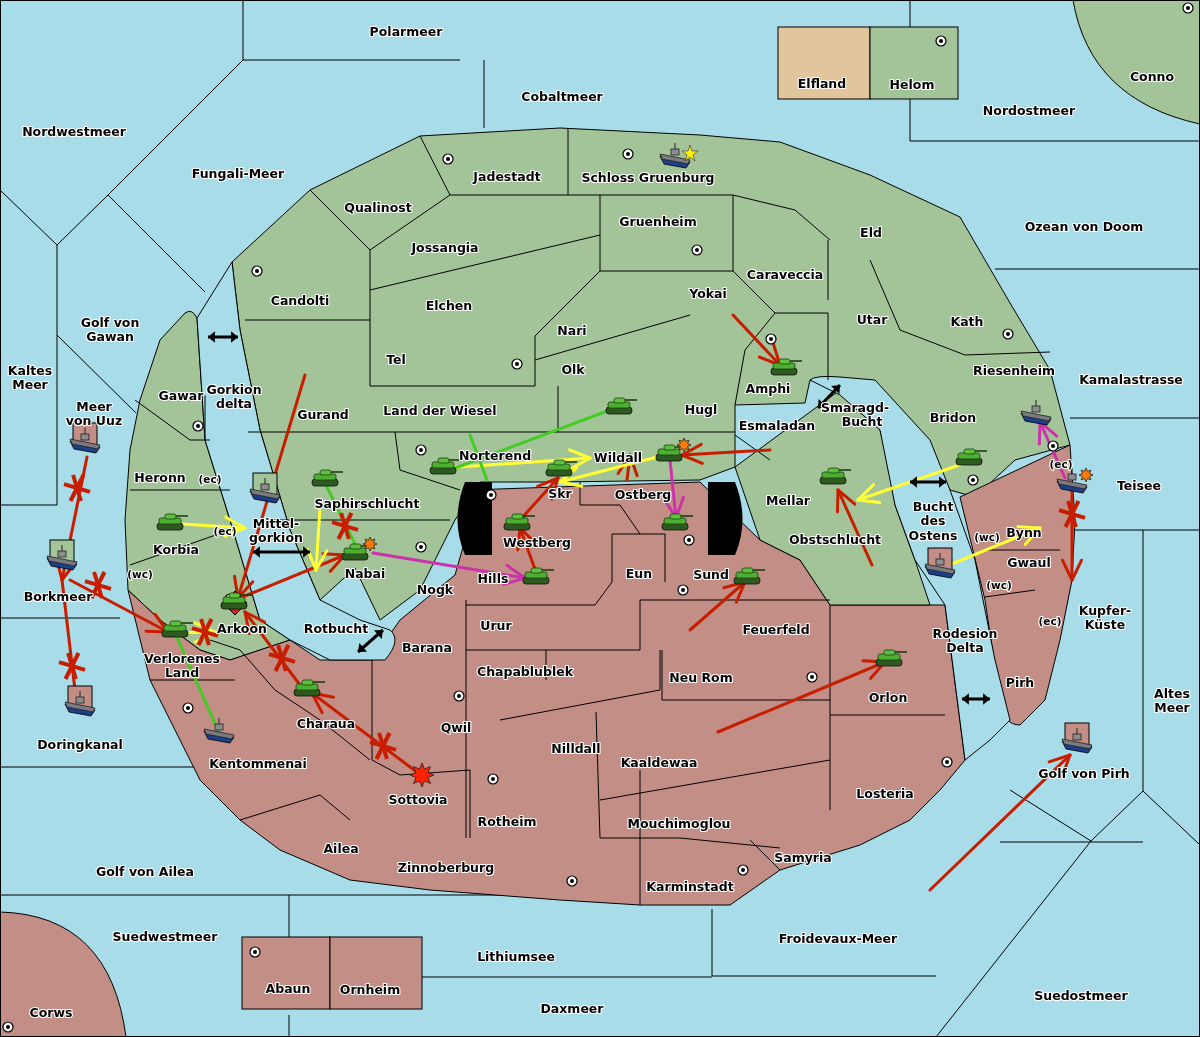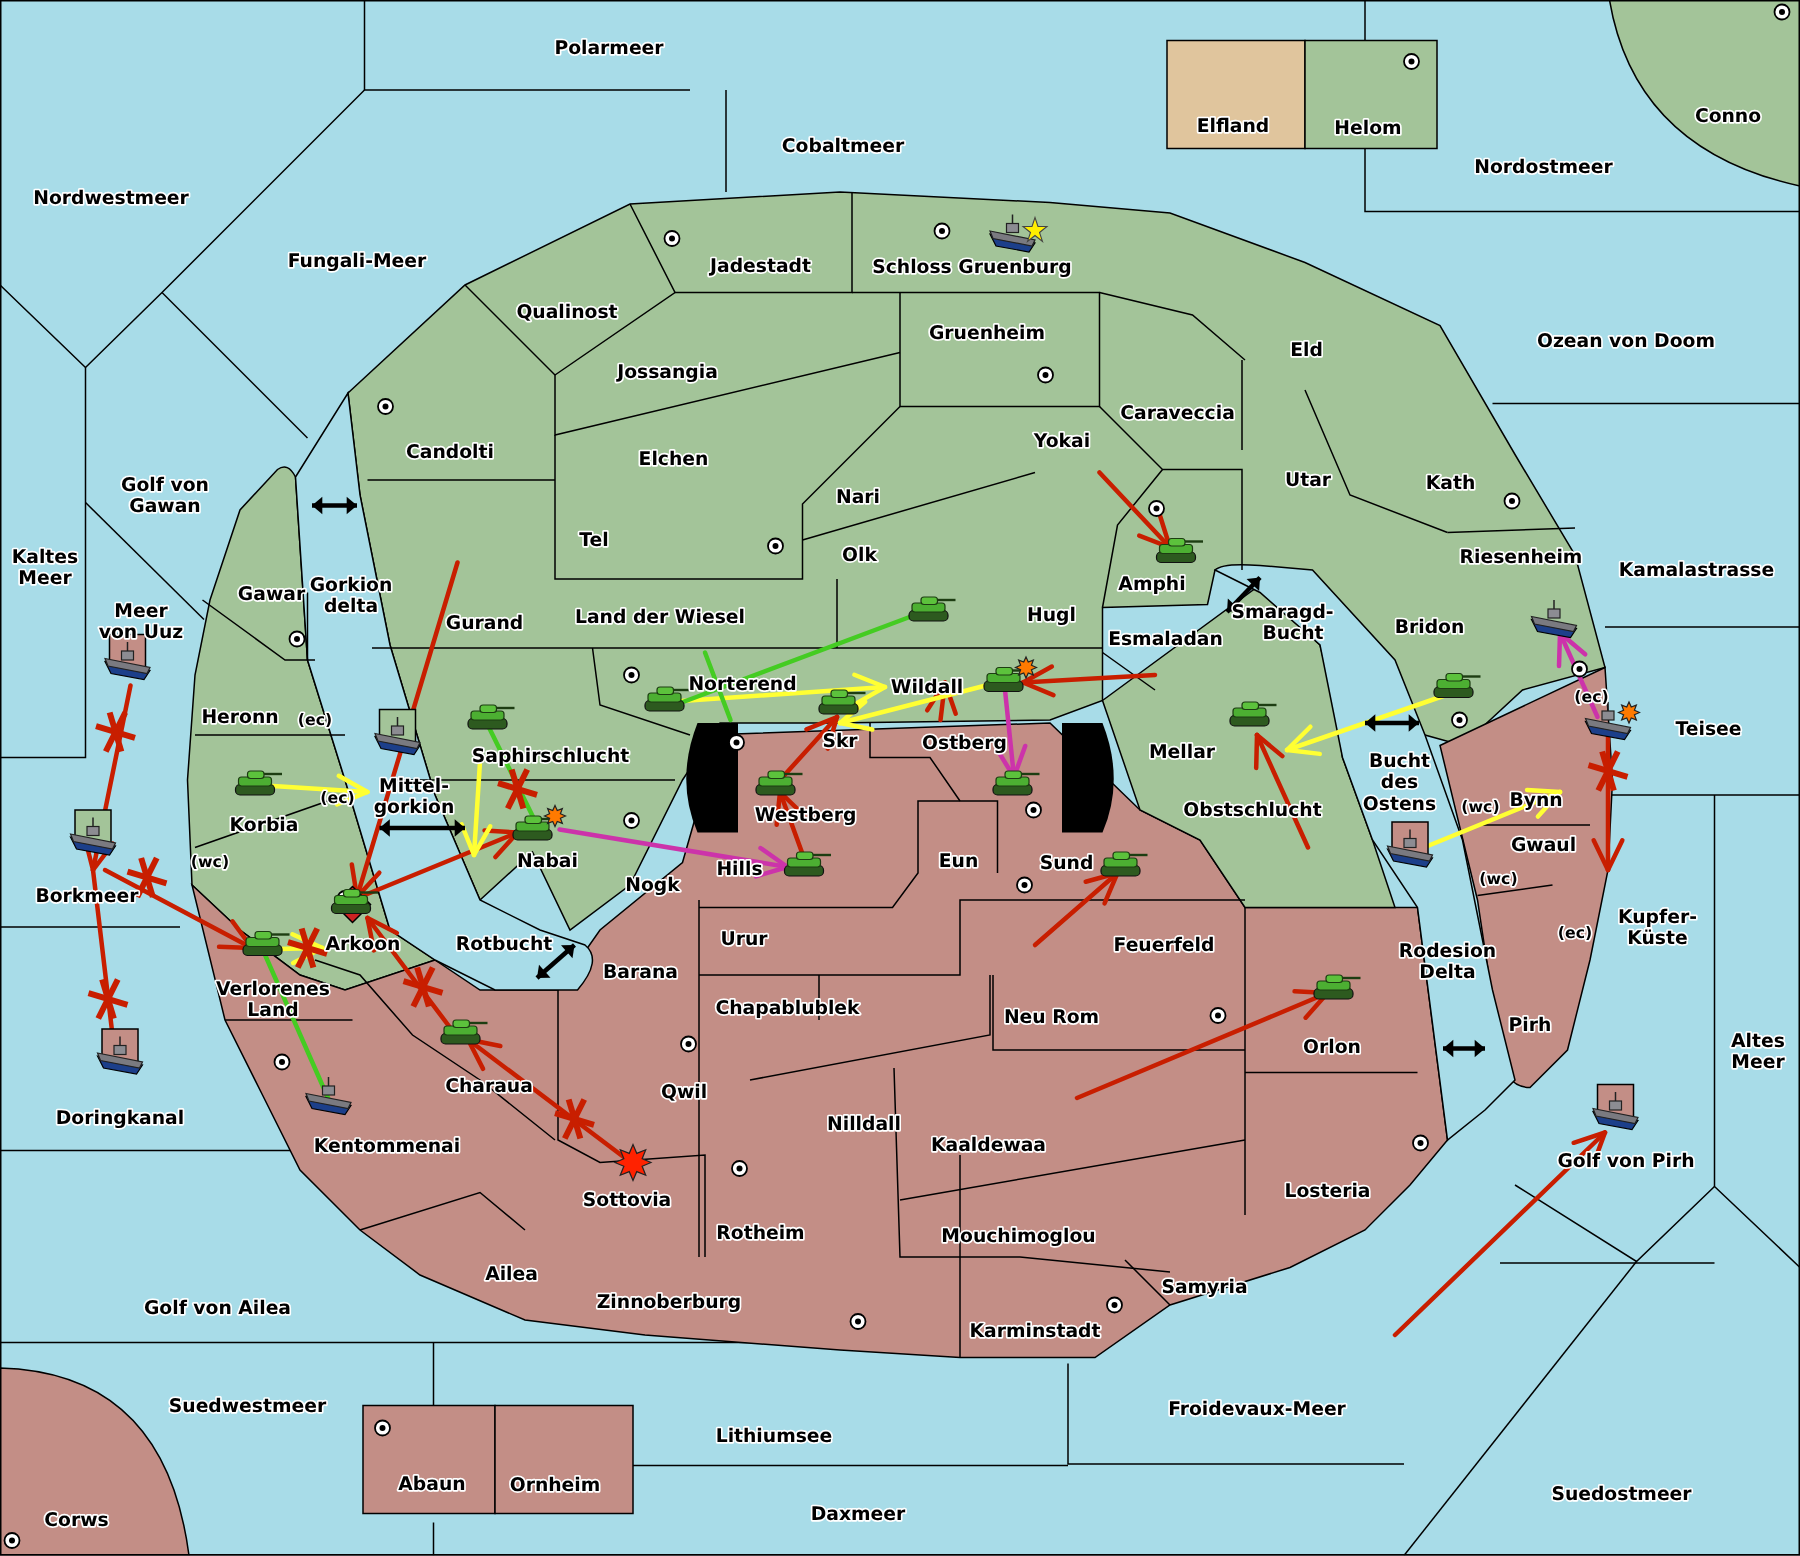--- a/index.html
+++ b/index.html
@@ -1,16 +1,16 @@
 <!DOCTYPE html>
 <html><head>
 <meta charset="utf-8">
 <style>
   html,body{margin:0;padding:0;background:#000;}
-  #wrap{position:relative;width:1200px;height:1037px;overflow:hidden;background:#fca5a5;}
+  #wrap{position:relative;width:1200px;height:1037px;overflow:hidden;background:#737373;}
   svg{display:block;}
   .sea{fill:#a8dce8;stroke:#000;stroke-width:1;}
   .green{fill:#a3c499;stroke:#000;stroke-width:1;}
   .red{fill:#c38e86;stroke:#000;stroke-width:1;}
   .tan{fill:#e0c59d;stroke:#000;stroke-width:1;}
   .lbl{font-family:"DejaVu Sans",sans-serif;font-size:12.5px;font-weight:bold;fill:#000;
        paint-order:stroke;stroke:#fff;stroke-width:2.2px;stroke-linejoin:round;text-anchor:middle;}
   .coast{font-size:10.5px;}
   .sc-outer{fill:#fff;stroke:#000;stroke-width:1.2;}
   .sc-inner{fill:#000;}

